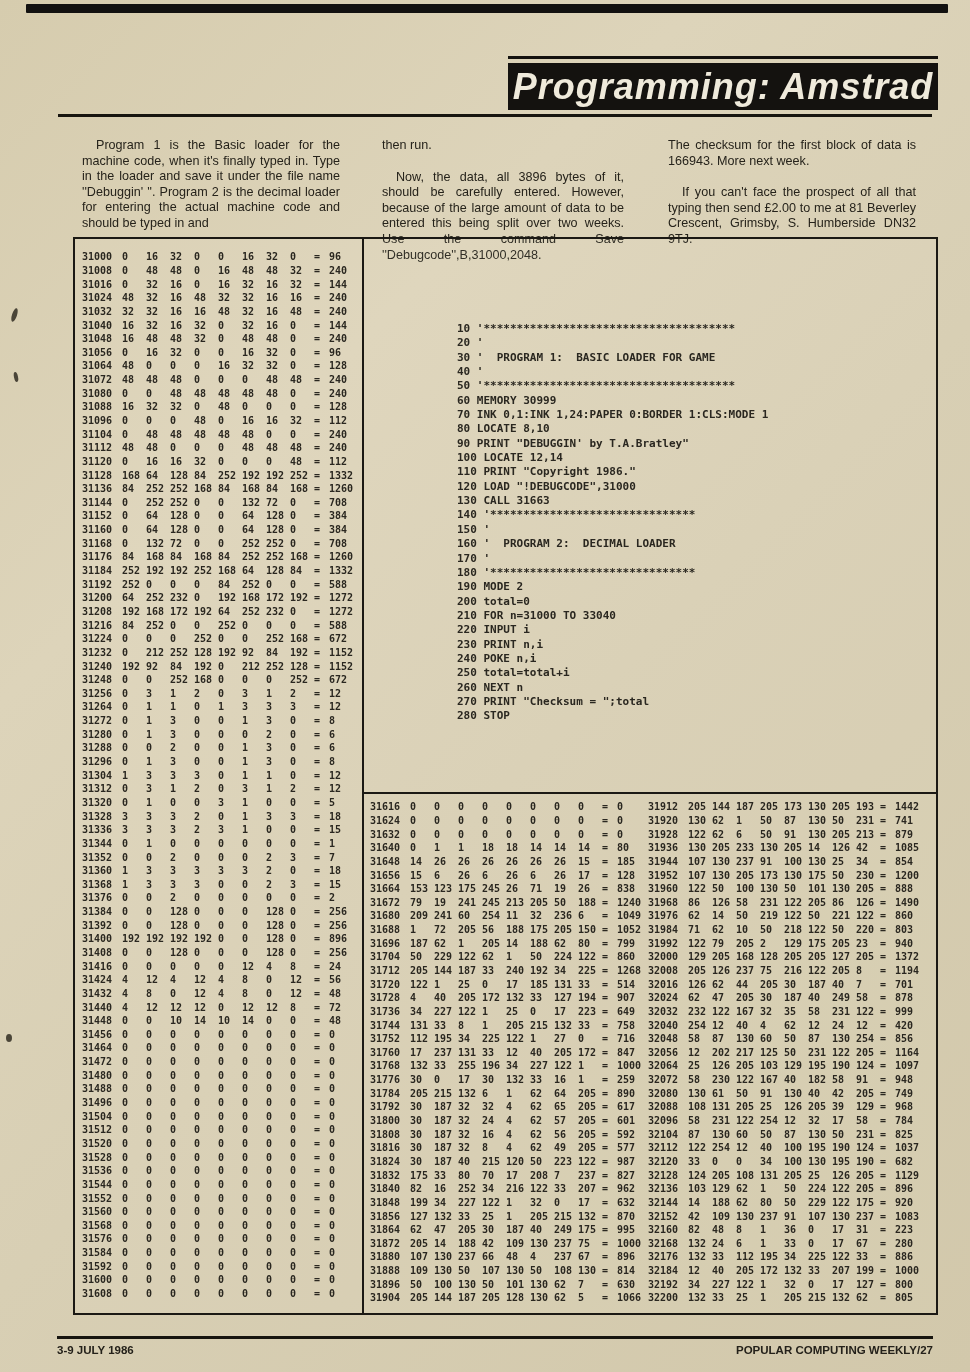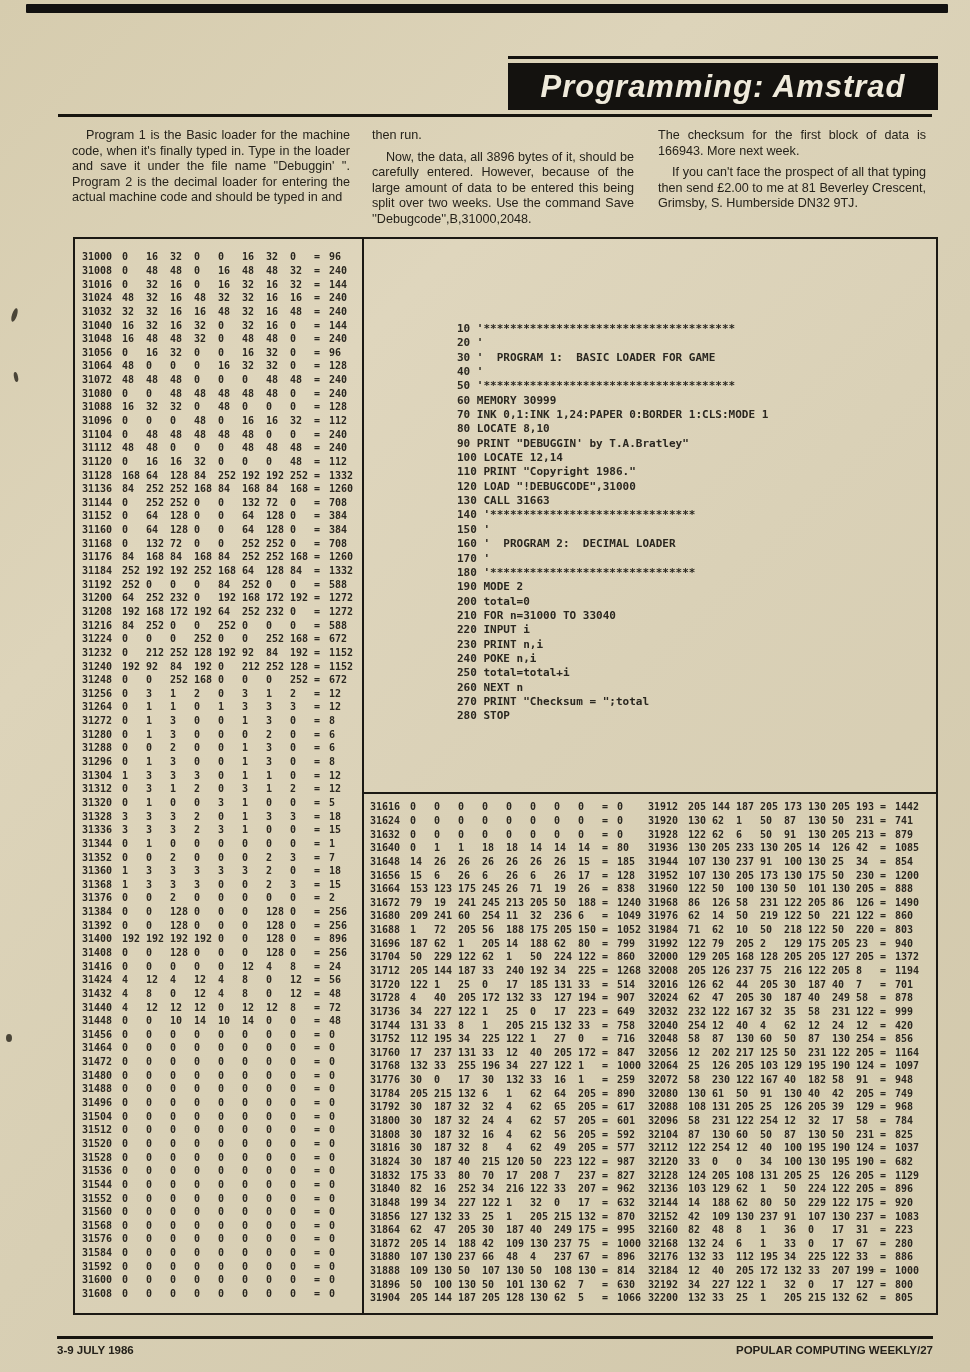--- a/index.html
+++ b/index.html
@@ -7,26 +7,26 @@
     width:970px;height:1372px;position:relative;overflow:hidden;
     background:linear-gradient(135deg,#d6ccae 0%,#ddd4ba 30%,#d8cfb4 55%,#d2c8ab 100%);
     font-family:"Liberation Sans",sans-serif;color:#1e1c16;
   }
   .abs{position:absolute;}
   
   .top-strip{left:26px;top:4px;width:922px;height:9px;background:#121110;border-radius:1px;}
   
   .banner-rule{left:508px;top:56px;width:430px;height:3px;background:#14120f;}
   .banner{left:508px;top:63px;width:430px;height:47px;background:#14120f;display:flex;align-items:center;justify-content:center;}
-  .banner span{color:#efeadb;font-size:31px;font-weight:bold;font-style:italic;letter-spacing:1px;white-space:nowrap;}
+  .banner span{color:#efeadb;font-size:36px;font-weight:bold;font-style:italic;letter-spacing:1px;white-space:nowrap;}
   
   .intro-rule{left:58px;top:114px;width:874px;height:3px;background:#17150f;}
   
   .intro-col{top:122px;height:112px;font-size:12.6px;line-height:15.6px;text-align:justify;color:#26231b;}
-  .intro-col p{margin:6px;}
+  .intro-col p{margin:16px;}
   .intro-col p.ind{text-indent:14px;}
   #icol1{left:66px;width:290px;}
   #icol2{left:366px;width:274px;}
   #icol3{left:652px;width:280px;}
   
   .main-box{left:73px;top:237px;width:861px;height:1074px;border:2px solid #1b1914;background:rgba(255,252,240,0.06);}
   .v-div{position:absolute;left:287px;top:0;width:2px;height:100%;background:#1b1914;}
   .h-div{position:absolute;left:289px;top:553px;width:572px;height:2px;background:#1b1914;}
   
   .dtable{position:absolute;font-family:"DejaVu Sans Mono",monospace;font-size:10px;font-weight:bold;color:#2a2720;}

